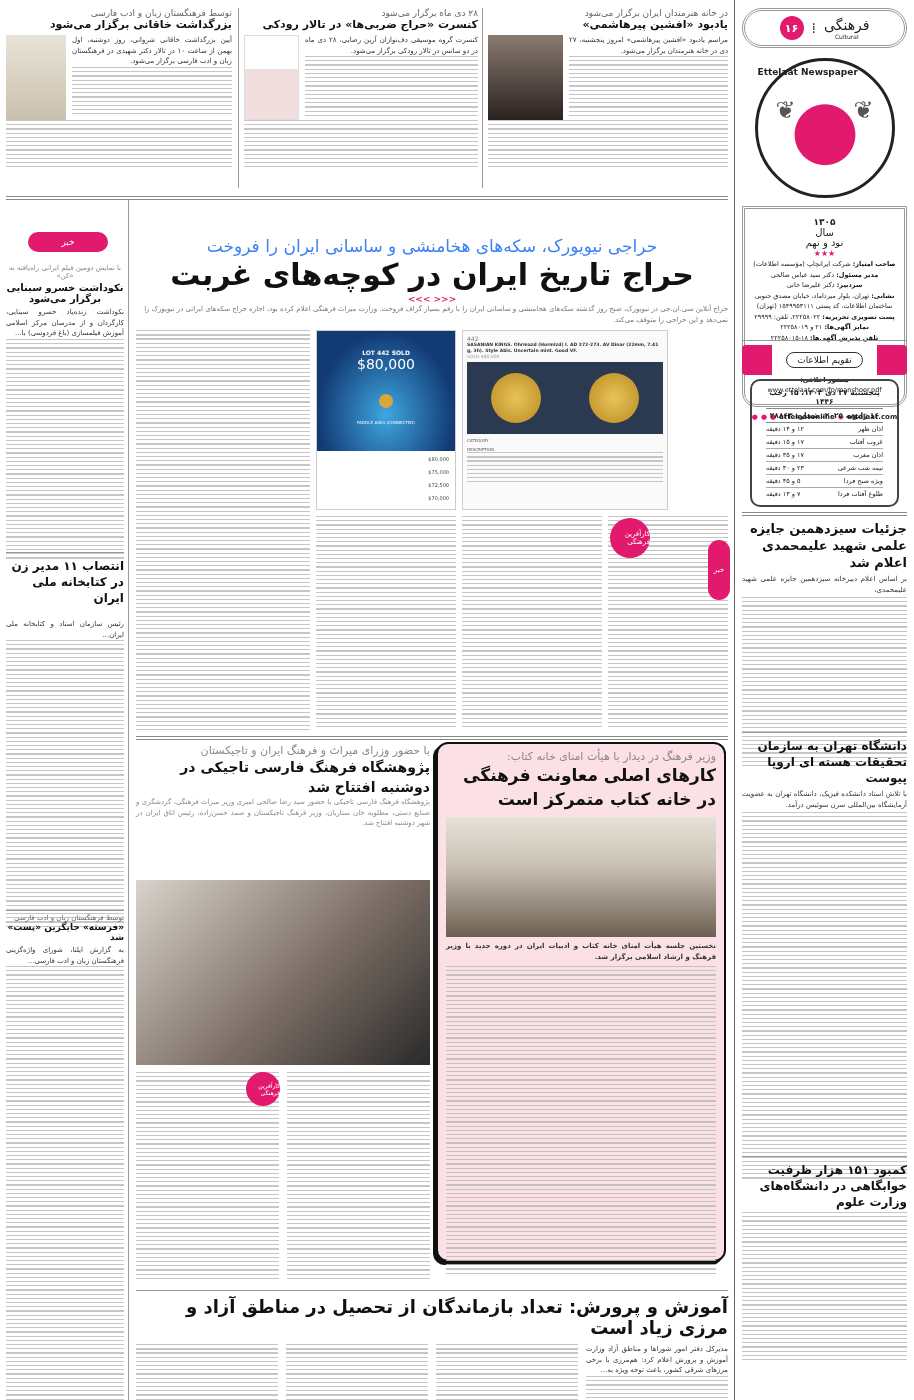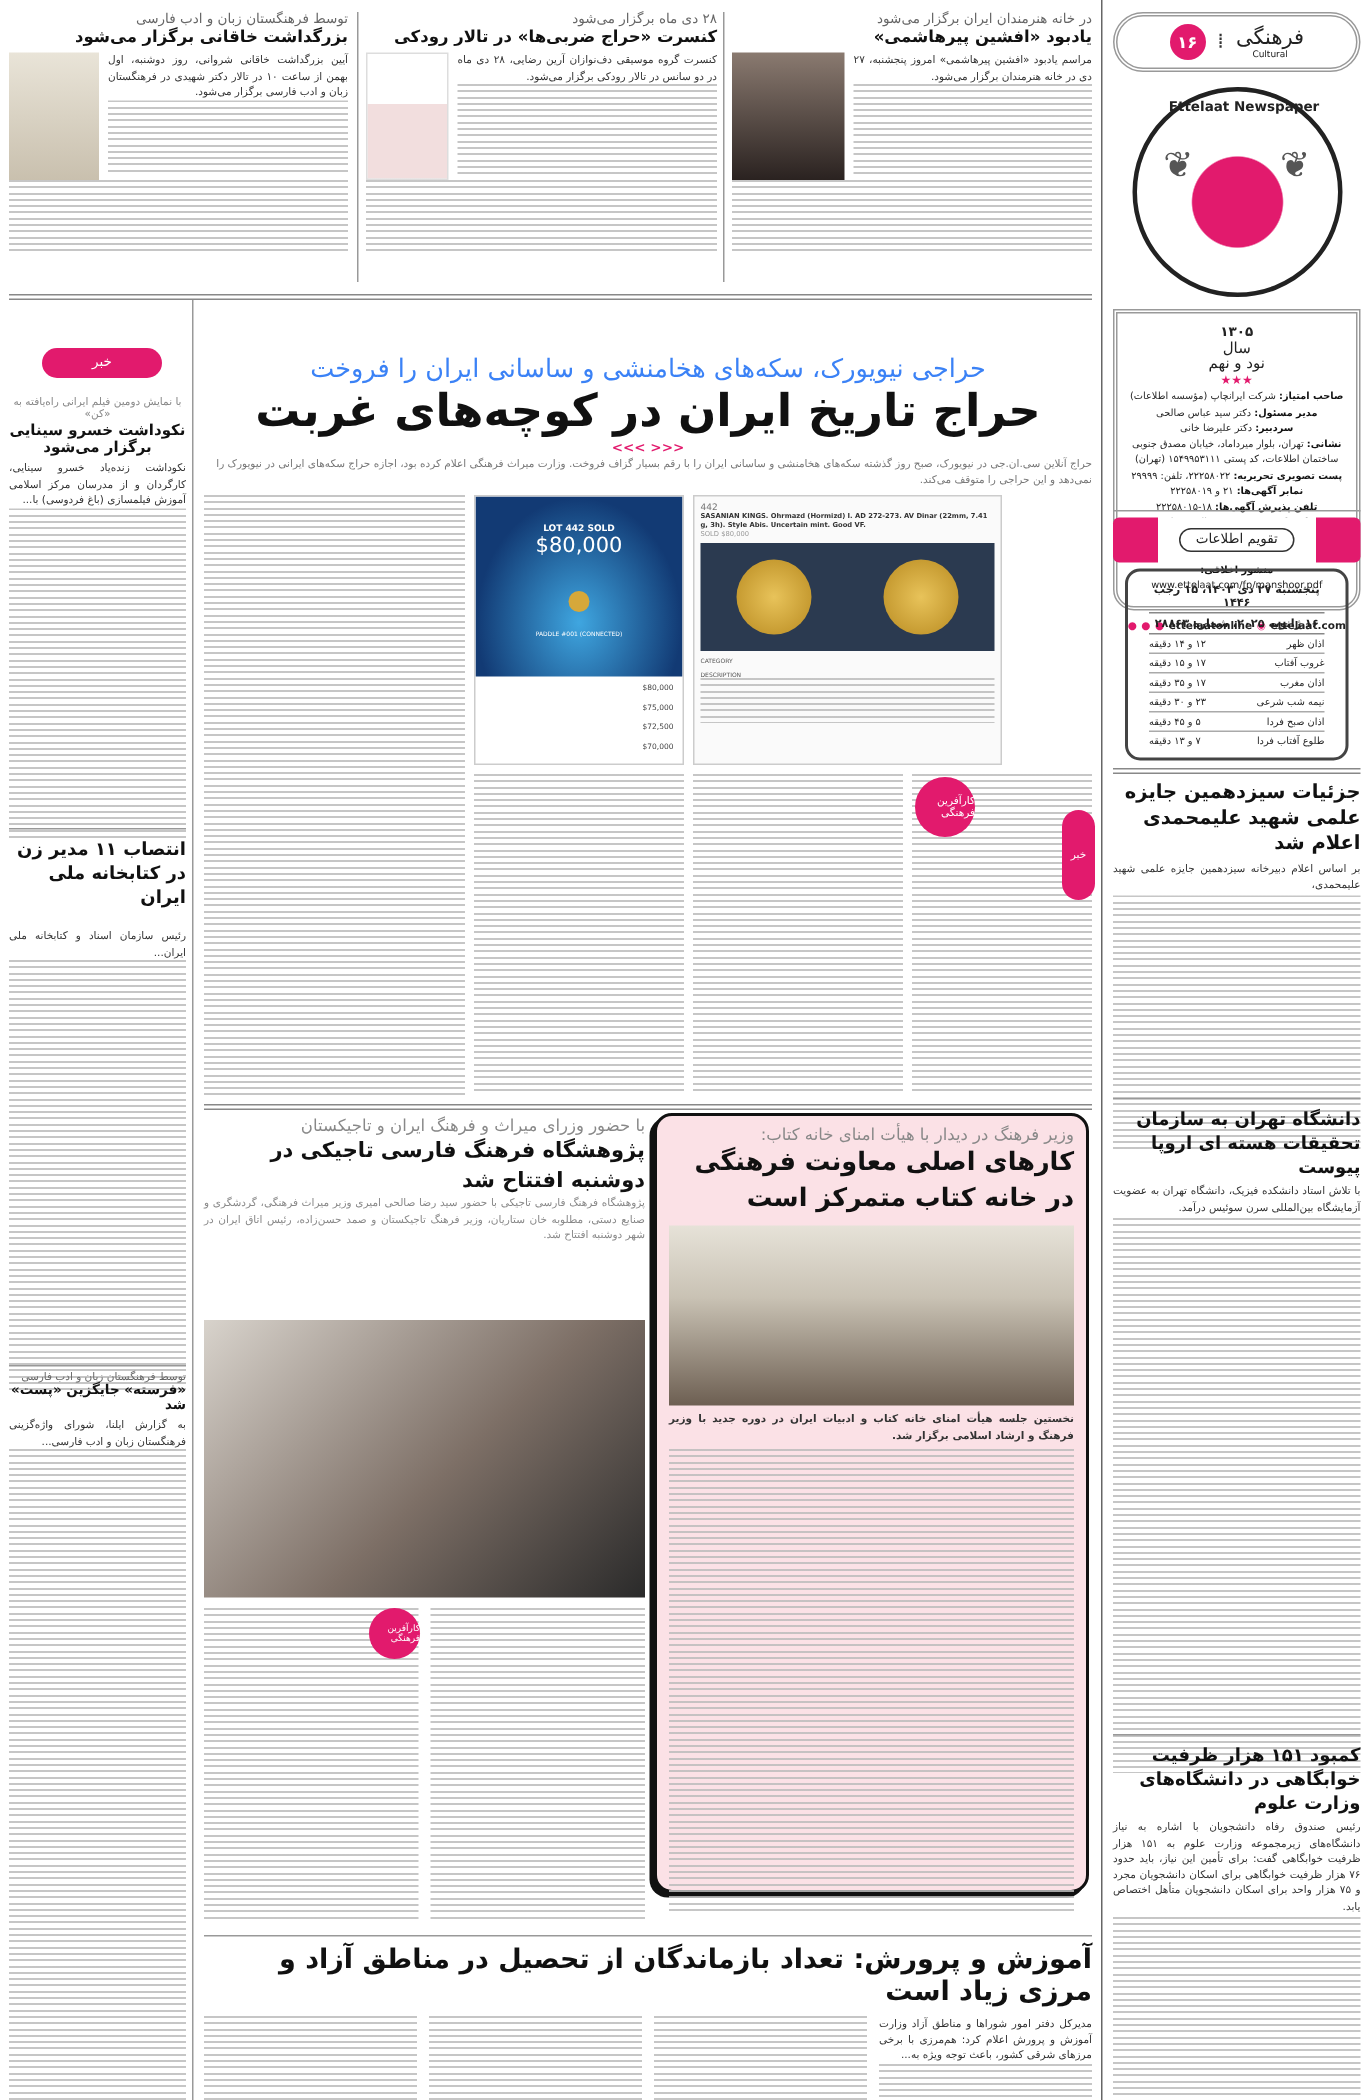--- a/index.html
+++ b/index.html
@@ -36,21 +36,21 @@
 <div class="masthead">
   <div class="section-pill">
     <span style="text-align:center">
       <span style="font-size:14px;display:block">فرهنگی</span>
       <span style="font-size:6px;display:block">Cultural</span>
     </span>
     <span style="font-size:14px;color:#333">⁞</span>
     <span class="page-num">۱۶</span>
   </div>
   <div class="logo-circle">
-    <div style="position:absolute;top:6px;left:0;right:12px;text-align:right;font-size:9px;font-weight:bold;direction:ltr">Ettelaat Newspaper</div>
+    <div style="position:absolute;top:6px;left:0;right:12px;text-align:left;font-size:9px;font-weight:bold;direction:ltr">Ettelaat Newspaper</div>
     <div style="position:absolute;top:35px;left:18px;font-size:24px;color:#555">❦</div>
     <div style="position:absolute;top:35px;right:18px;font-size:24px;color:#555">❦</div>
   </div>
   <div class="info-box">
     <div style="font-weight:bold;font-size:9px">۱۳۰۵</div>
     <div style="font-size:10px">سال</div>
     <div style="font-size:10px">نود و نهم</div>
     <div class="pink" style="font-size:8px">★★★</div>
     <div><b>صاحب امتیاز:</b> <span>شرکت ایرانچاپ (مؤسسه اطلاعات)</span></div>
     <div><b>مدیر مسئول:</b> <span>دکتر سید عباس صالحی</span></div>
@@ -92,21 +92,21 @@
       </div>
     <div class="cal-row">
         <span>اذان مغرب</span>
         <span>۱۷ و ۳۵ دقیقه</span>
       </div>
     <div class="cal-row">
         <span>نیمه شب شرعی</span>
         <span>۲۳ و ۳۰ دقیقه</span>
       </div>
     <div class="cal-row">
-        <span>اذان صبح فردا</span>
+        <span>ویژه صبح فردا</span>
         <span>۵ و ۴۵ دقیقه</span>
       </div>
     <div class="cal-row" style="border:none">
         <span>طلوع آفتاب فردا</span>
         <span>۷ و ۱۳ دقیقه</span>
       </div>
   </div>
 </div>
 
 <div class="dbl" style="left:742px;top:512px;width:165px"></div>
@@ -117,21 +117,20 @@
 </div>
 <div class="hr" style="left:742px;top:732px;width:165px"></div>
 <div class="abs" style="left:742px;top:738px;width:165px">
   <div class="hl" style="font-size:12px;line-height:16px">دانشگاه تهران به سازمان تحقیقات هسته ای اروپا پیوست</div>
   <div class="txt" style="margin-top:3px">با تلاش استاد دانشکده فیزیک، دانشگاه تهران به عضویت آزمایشگاه بین‌المللی سرن سوئیس درآمد.</div>
   <div class="filler" style="height:370px;margin-top:2px"></div>
 </div>
 <div class="hr" style="left:742px;top:1156px;width:165px"></div>
 <div class="abs" style="left:742px;top:1162px;width:165px">
   <div class="hl" style="font-size:12px;line-height:16px">کمبود ۱۵۱ هزار ظرفیت خوابگاهی در دانشگاه‌های وزارت علوم</div>
-  <div class="txt" style="margin-top:3px">رئیس صندوق رفاه دانشجویان با اشاره به نیاز دانشگاه‌های زیرمجموعه وزارت علوم به ۱۵۱ هزار ظرفیت خوابگاهی گفت: برای تأمین این نیاز، باید حدود ۷۶ هزار ظرفیت خوابگاهی برای اسکان دانشجویان مجرد و ۷۵ هزار واحد برای اسکان دانشجویان متأهل اختصاص یابد.</div>
   <div class="filler" style="height:150px;margin-top:2px"></div>
 </div>
 
 <div class="vr" style="left:734px;top:0;height:1400px;background:#666"></div>
 
 <div class="abs" style="left:488px;top:8px;width:240px">
   <div class="kicker">در خانه هنرمندان ایران برگزار می‌شود</div>
   <div class="hl" style="font-size:11px">یادبود «افشین پیرهاشمی»</div>
   <div style="display:flex;gap:6px;margin-top:4px">
     <div style="flex:1">

